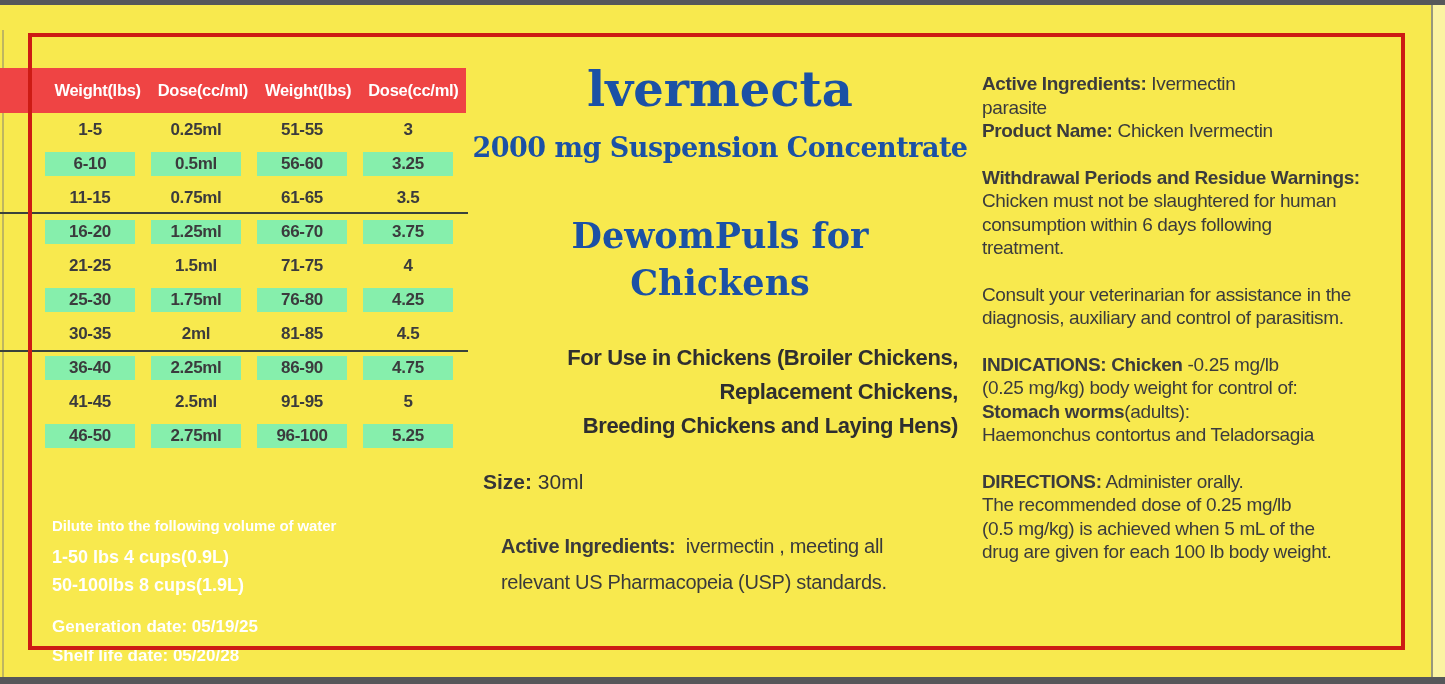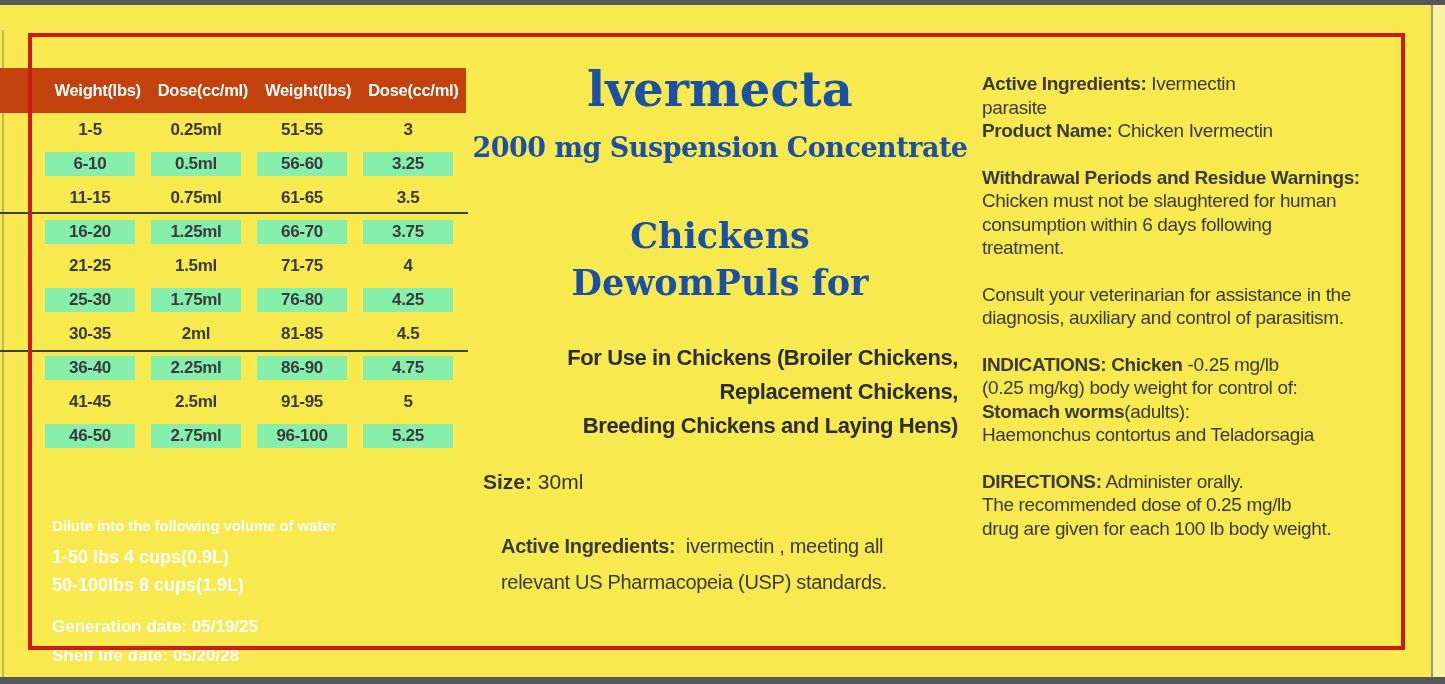--- a/index.html
+++ b/index.html
@@ -7,21 +7,21 @@
     width:1445px;height:684px;position:relative;overflow:hidden;
     background:#56575a;
     font-family:"Liberation Sans",sans-serif;
   }
   .label{position:absolute;left:0;top:5px;width:1433px;height:672px;background:#f8e94e;}
   .edge-strip{position:absolute;left:1431px;top:5px;width:14px;height:672px;background:#fbf3a2;border-left:2px solid #98987c;box-sizing:border-box;}
   .left-edge-line{position:absolute;left:2px;top:30px;width:2px;height:647px;background:#8f8d70;opacity:.55;}
   .red-frame{position:absolute;left:28px;top:33px;width:1369px;height:609px;border:4px solid #cd1b14;z-index:9;}
 
   
-  .tbl-header{position:absolute;left:0;top:68px;width:466px;height:45px;background:#c2410c;
+  .tbl-header{position:absolute;left:0;top:68px;width:466px;height:45px;background:#ef4444;
     display:flex;align-items:center;padding-left:45px;box-sizing:border-box;z-index:2;}
   .hcell{width:106px;text-align:center;color:#ffffff;font-weight:700;font-size:16.5px;letter-spacing:-0.3px;}
   .tbl-body{position:absolute;left:37px;top:113px;width:424px;z-index:2;}
   .trow{display:flex;height:34px;align-items:center;}
   .tcell{width:106px;text-align:center;font-size:17px;font-weight:700;color:#3b3b3d;letter-spacing:-0.3px;}
   .tcell span{display:inline-block;min-width:90px;padding:2px 0;}
   .trow.hl .tcell span{background:#86efac;}
   .sep{position:absolute;left:0;width:468px;height:2px;background:#3a423b;z-index:3;}
   .sep.s1{top:212px;} .sep.s2{top:350px;}
 
@@ -131,22 +131,22 @@
   <div class="ttl">Dilute into the following volume of water</div>
   <div class="vol">1-50 lbs   4 cups(0.9L)</div>
   <div class="vol v2">50-100lbs   8 cups(1.9L)</div>
   <div class="date">Generation date:  05/19/25</div>
   <div class="date">Shelf life date:  05/20/28</div>
 </div>
 
 <div class="c-title serif">lvermecta</div>
 <div class="c-sub serif">2000 mg Suspension Concentrate</div>
 <div class="c-prod serif">
+  <div>DewomPuls for</div>
   <div>Chickens</div>
-  <div>DewomPuls for</div>
 </div>
 <div class="c-use">
   <div>For Use in Chickens (Broiler Chickens,</div>
   <div>Replacement Chickens,</div>
   <div>Breeding Chickens and Laying Hens)</div>
 </div>
 <div class="c-size">
   <span class="b">Size:</span>
   <span>30ml</span>
 </div>
@@ -173,15 +173,16 @@
     </div>
     <div class="rpara">
       <div class="rline"><span class="b">INDICATIONS: Chicken</span><span> -0.25 mg/lb</span></div>
       <div class="rline"><span>(0.25 mg/kg) body weight for control of:</span></div>
       <div class="rline"><span class="b">Stomach worms</span><span>(adults):</span></div>
       <div class="rline"><span>Haemonchus contortus and Teladorsagia</span></div>
     </div>
     <div class="rpara">
       <div class="rline"><span class="b">DIRECTIONS:</span><span> Administer orally.</span></div>
       <div class="rline"><span>The recommended dose of 0.25 mg/lb</span></div>
+      <div class="rline"><span>(0.5 mg/kg) is achieved when 5 mL of the</span></div>
       <div class="rline"><span>drug are given for each 100 lb body weight.</span></div>
     </div>
   </div>
 
 </body></html>

